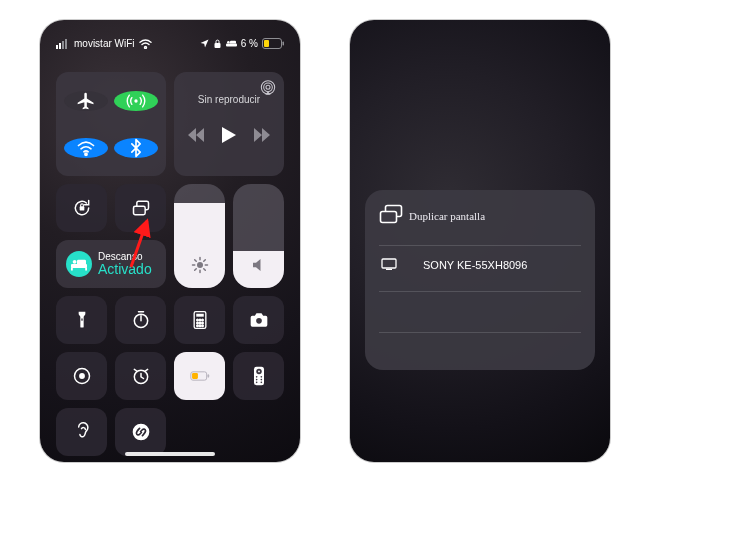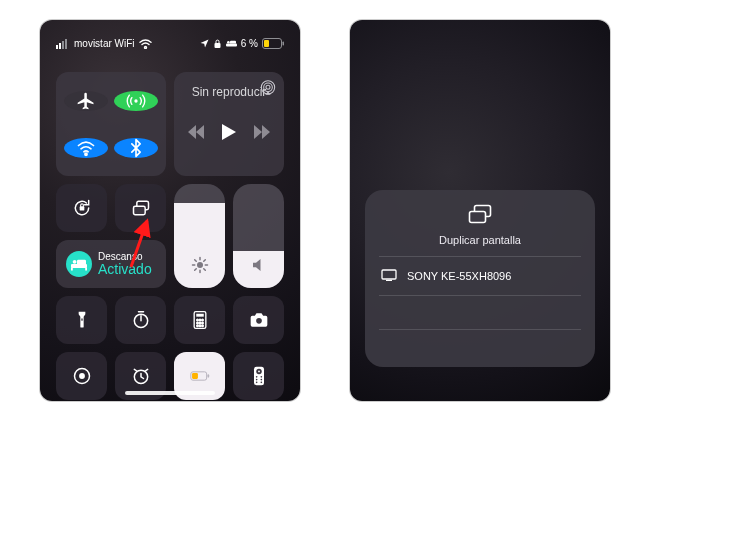--- a/index.html
+++ b/index.html
@@ -7,22 +7,22 @@
     width: 750px;
     height: 549px;
     background: #fff;
     font-family: -apple-system, "Helvetica Neue", Arial, sans-serif;
     display: flex;
     gap: 50px;
     padding: 20px 40px;
   }
   .phone {
     width: 260px;
-    height: 381px;
-    border-radius: 12px;
+    height: 442px;
+    border-radius: 24px;
     overflow: hidden;
     position: relative;
     background: radial-gradient(circle at 30% 20%, #3a3238 0%, #221d23 35%, #16131a 70%, #0d0b10 100%);
     box-shadow: 0 0 0 1px rgba(0,0,0,0.2);
   }
   .phone2 {
     background: radial-gradient(circle at 38% 40%, #2f2c33 0%, #211e26 40%, #131118 75%, #0a090d 100%);
   }
 
   
@@ -82,21 +82,21 @@
   
   .media {
     padding: 8px;
     display: flex;
     flex-direction: column;
     position: relative;
   }
   .airplay-corner {
     position: absolute; top: 8px; right: 8px;
   }
-  .media-title { font-size: 12px; color: #d7d7da; margin-top: 5px; text-align: center; }
+  .media-title { font-size: 10px; color: #d7d7da; margin-top: 14px; text-align: center; }
   .media-ctrls {
     flex: 1;
     display: flex;
     align-items: center;
     justify-content: center;
     gap: 18px;
     color: #8e8b93;
   }
   .media-ctrls .play { color: #fff; }
 
@@ -164,29 +164,31 @@
   
   .mirror-panel {
     position:absolute;
     top: 170px; left: 15px; right:15px;
     background: rgba(60,57,66,0.92);
     border-radius: 18px;
     padding: 14px 14px 4px;
     color:#fff;
   }
   .mirror-head {
-    display:flex; flex-direction:column; align-items:center; gap:6px;
+    display:flex; flex-direction:row; align-items:center; gap:6px;
     padding-bottom: 10px;
+    font-family: Liberation Serif, serif;
   }
   .mirror-title { font-size: 11px; color:#eceaf0; }
   .mirror-row {
     border-top:1px solid rgba(255,255,255,0.14);
     padding:12px 2px;
-    display:flex; align-items:center; gap:10px;
+    display:flex; align-items:center; gap:26px;
     font-size:11px;
+    margin-top:7px;
   }
   .mirror-row:last-child { border-bottom: none; }
   .mirror-row.empty { height:34px; }
 </style>
 </head>
 <body>
 
 <div class="phone">
 
   <div class="statusbar">

